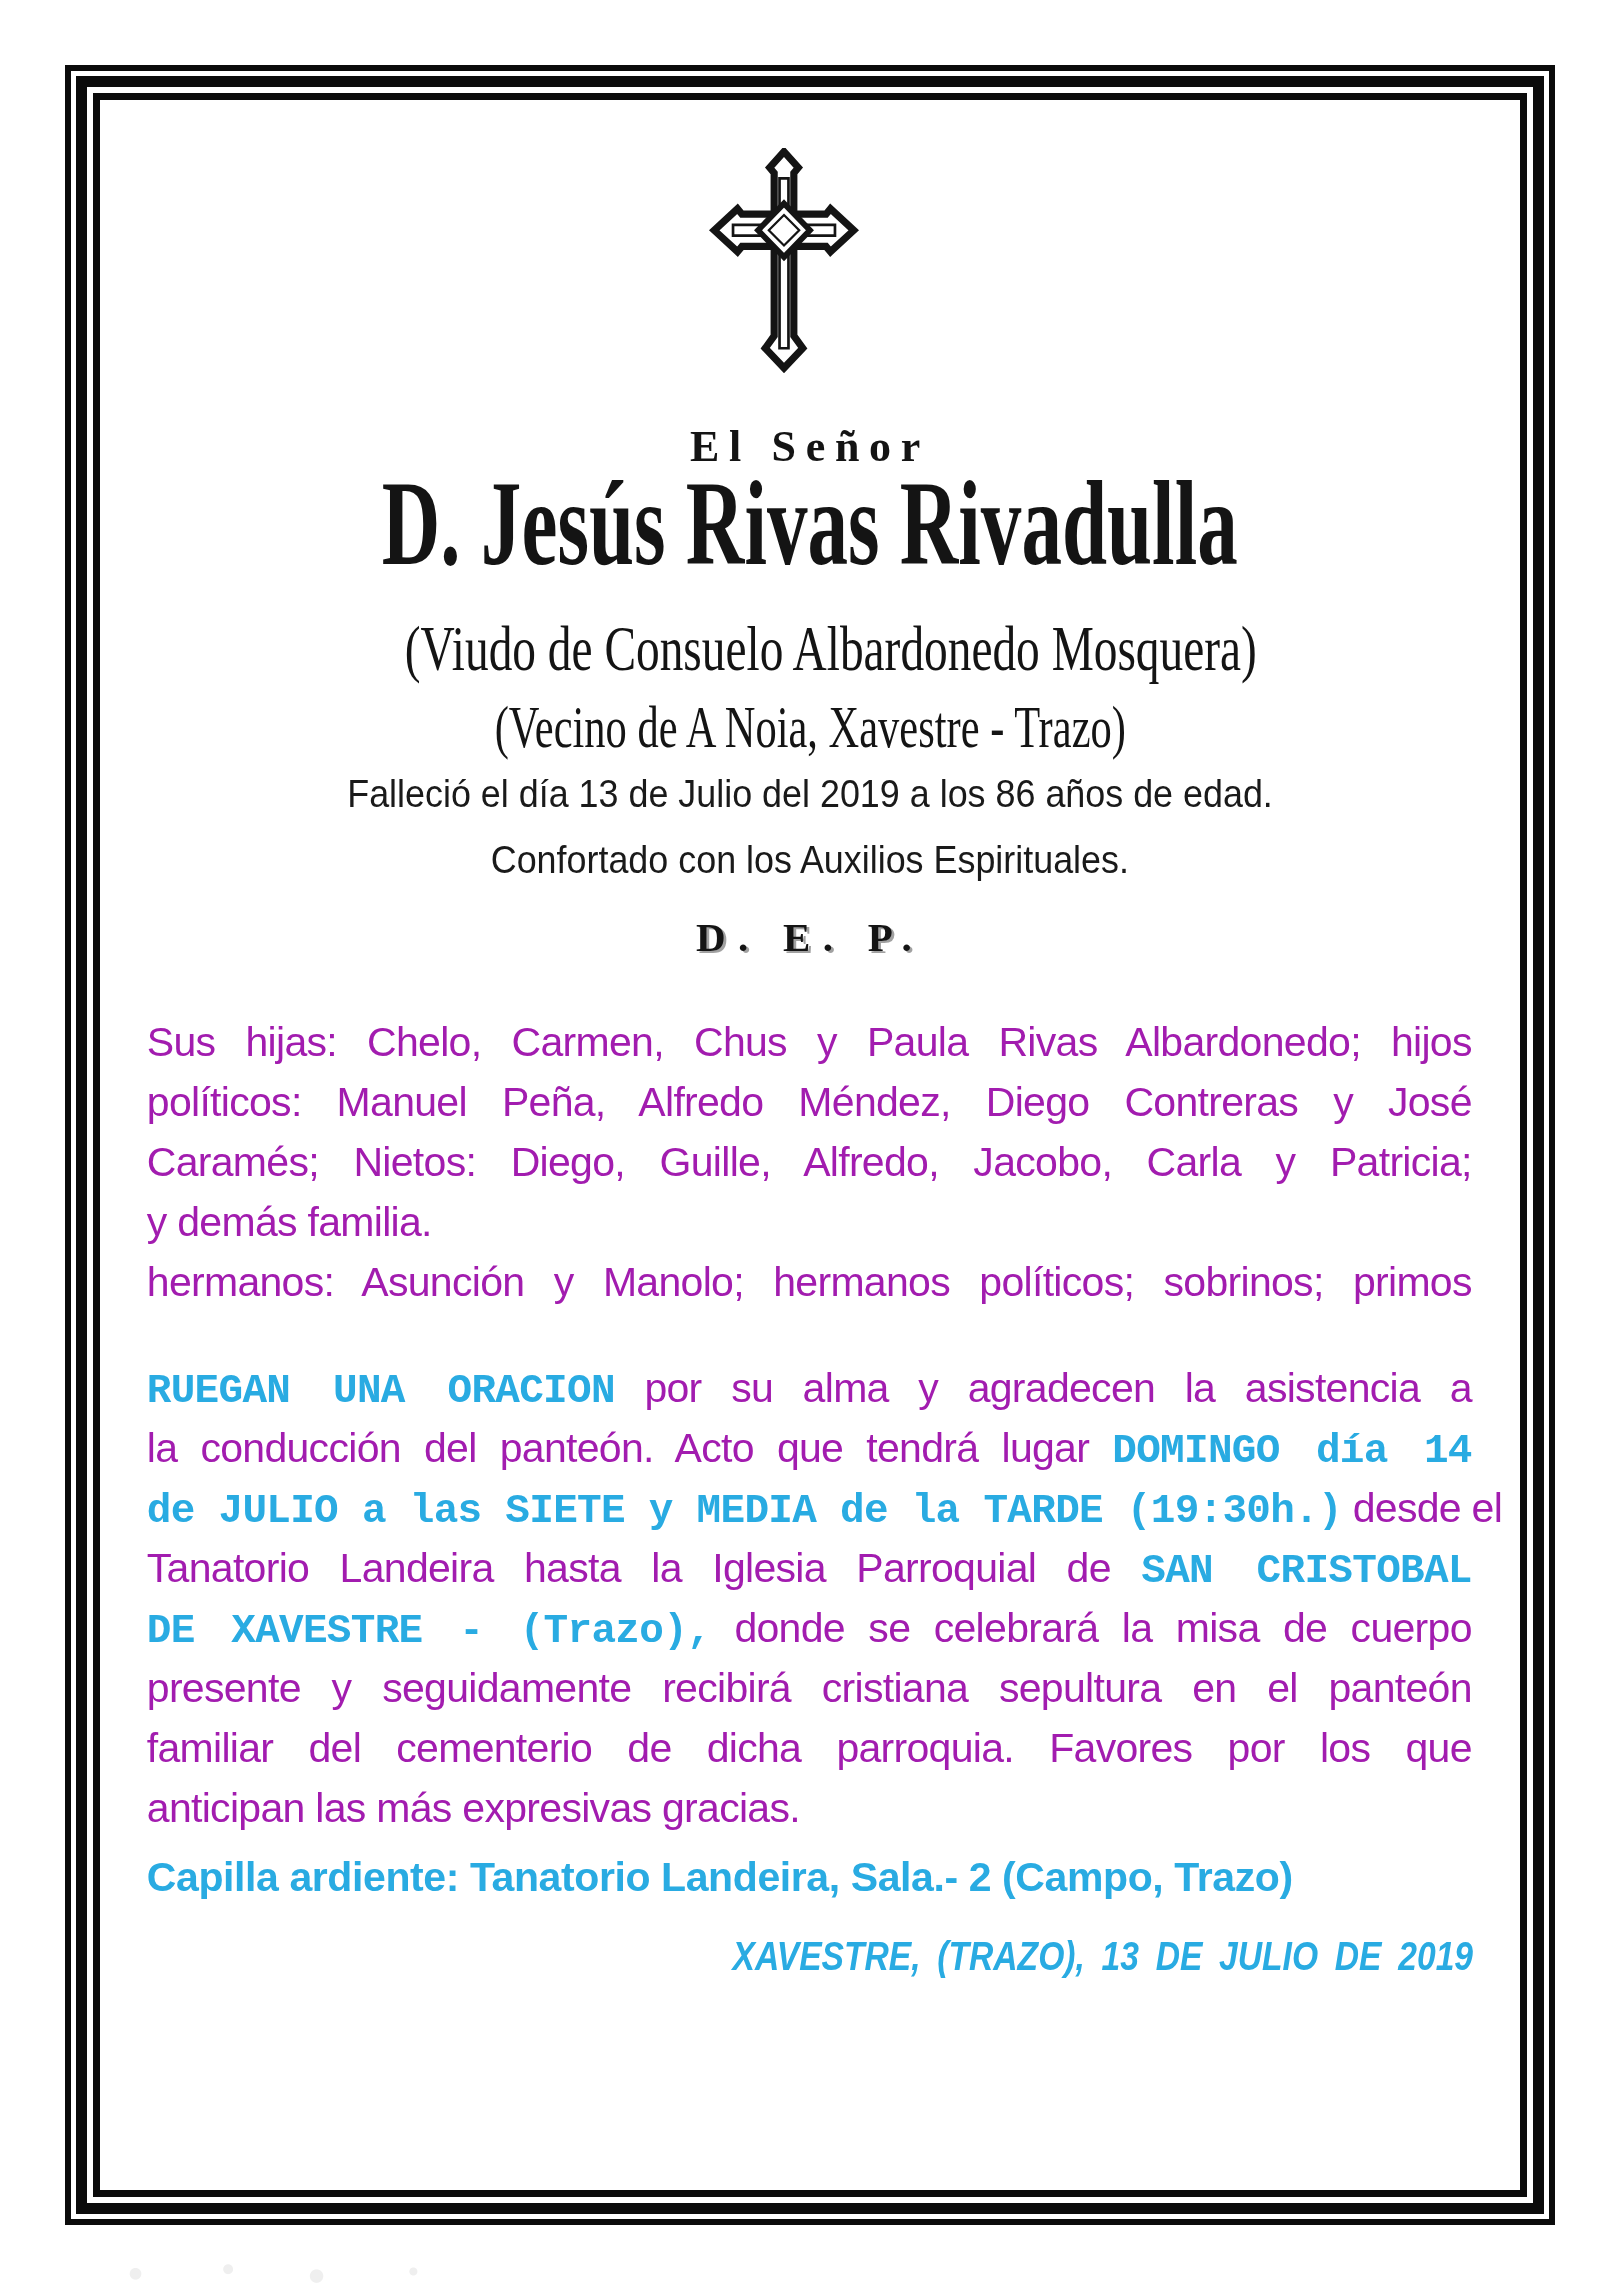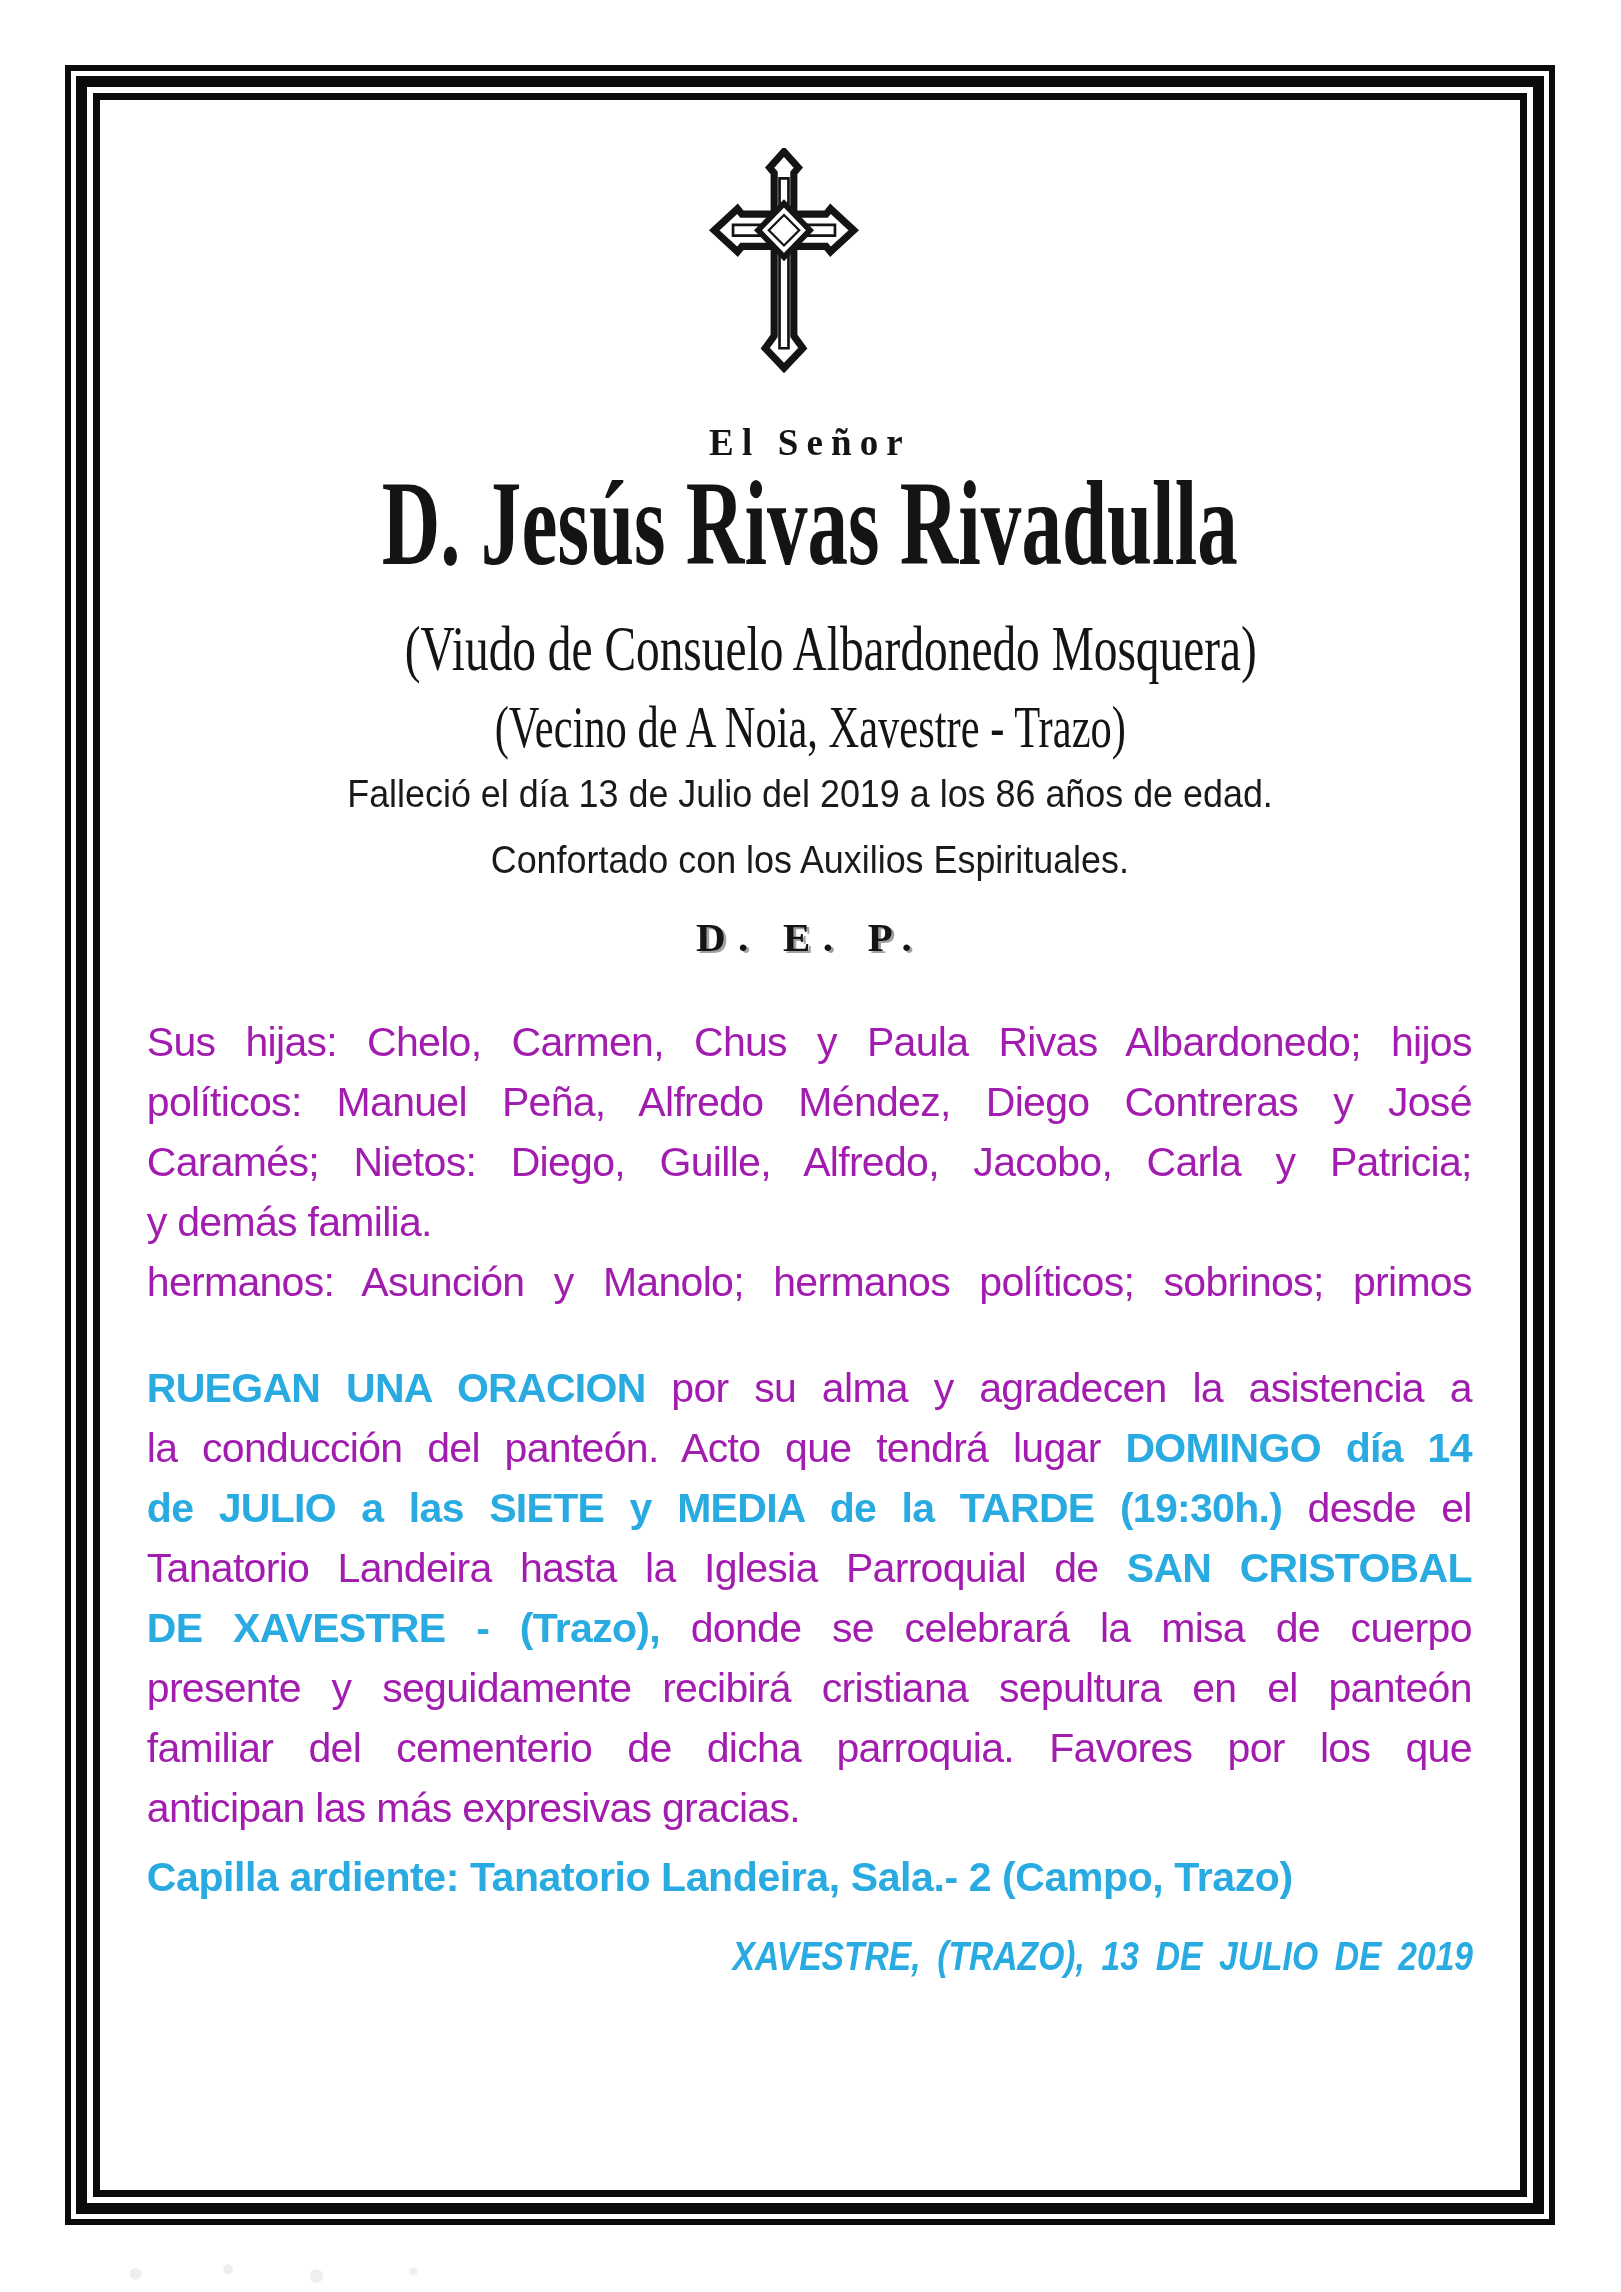--- a/index.html
+++ b/index.html
@@ -12,21 +12,21 @@
   .frame-in{position:absolute;inset:5.4px;border:7.2px solid #0b0b0b;}
   .content{position:absolute;inset:0;}
 
   .abs{position:absolute;left:0;width:100%;}
   .fit-center{text-align:center;white-space:nowrap;}
   .fit-center>span{display:inline-block;white-space:nowrap;transform-origin:50% 50%;}
 
   .cross-wrap{position:absolute;left:608px;top:48px;width:152px;height:228px;}
 
   .honorific{top:321px;font-family:"Liberation Serif",serif;font-weight:bold;
-             font-size:37px;letter-spacing:.22em;}
+             font-size:44px;letter-spacing:.22em;}
   .name-row{top:360px;}
   .name-row>span{font-family:"Liberation Serif",serif;font-weight:bold;font-size:121px;
                  line-height:1.05;transform:scaleX(.67);}
   .viudo-row{top:512px;padding-left:21px;}
   .viudo-row>span{font-family:"Liberation Serif",serif;font-size:64px;transform:scaleX(.74);}
   .vecino-row{top:593px;}
   .vecino-row>span{font-family:"Liberation Serif",serif;font-size:59px;transform:scaleX(.72);}
   .fallecio-row{top:672px;}
   .fallecio-row>span{font-size:39px;transform:scaleX(.92);color:#1a1a1a;}
   .confortado-row{top:738px;}
@@ -34,21 +34,21 @@
   .dep-row{top:813px;font-family:"Liberation Serif",serif;font-weight:bold;font-size:41px;
            letter-spacing:.3em;text-shadow:2.7px 1.8px 0 rgba(20,20,20,.4);}
 
   .para{position:absolute;left:47px;width:1325px;font-size:41px;letter-spacing:-0.7px;}
   .para-1{top:912px;}
   .para-2{top:1258px;}
   .para-line{height:60px;line-height:60px;text-align:justify;text-align-last:justify;
              white-space:nowrap;}
   .para-line.para-last{text-align-last:left;}
   .seg-ink{color:#a21caf;}
-  .seg-blue{color:var(--accent,#29abe2);font-weight:bold;}
+  .seg-blue{color:var(--accent,#29abe2);font-weight:bold;font-family:Liberation Mono, monospace;}
 
   .capilla{position:absolute;left:47px;top:1754px;width:1325px;font-size:41px;font-weight:bold;
            color:var(--accent,#29abe2);letter-spacing:-0.4px;}
   .date-row{position:absolute;right:47px;top:1833px;width:1325px;text-align:right;white-space:nowrap;}
   .date-row>span{display:inline-block;transform-origin:100% 50%;transform:scaleX(.82);
                  font-size:41px;font-weight:bold;font-style:italic;
                  color:var(--accent,#29abe2);word-spacing:9px;}
 
   .smudge{position:absolute;left:85px;top:2260px;width:421px;height:23px;opacity:.06;
           background:

